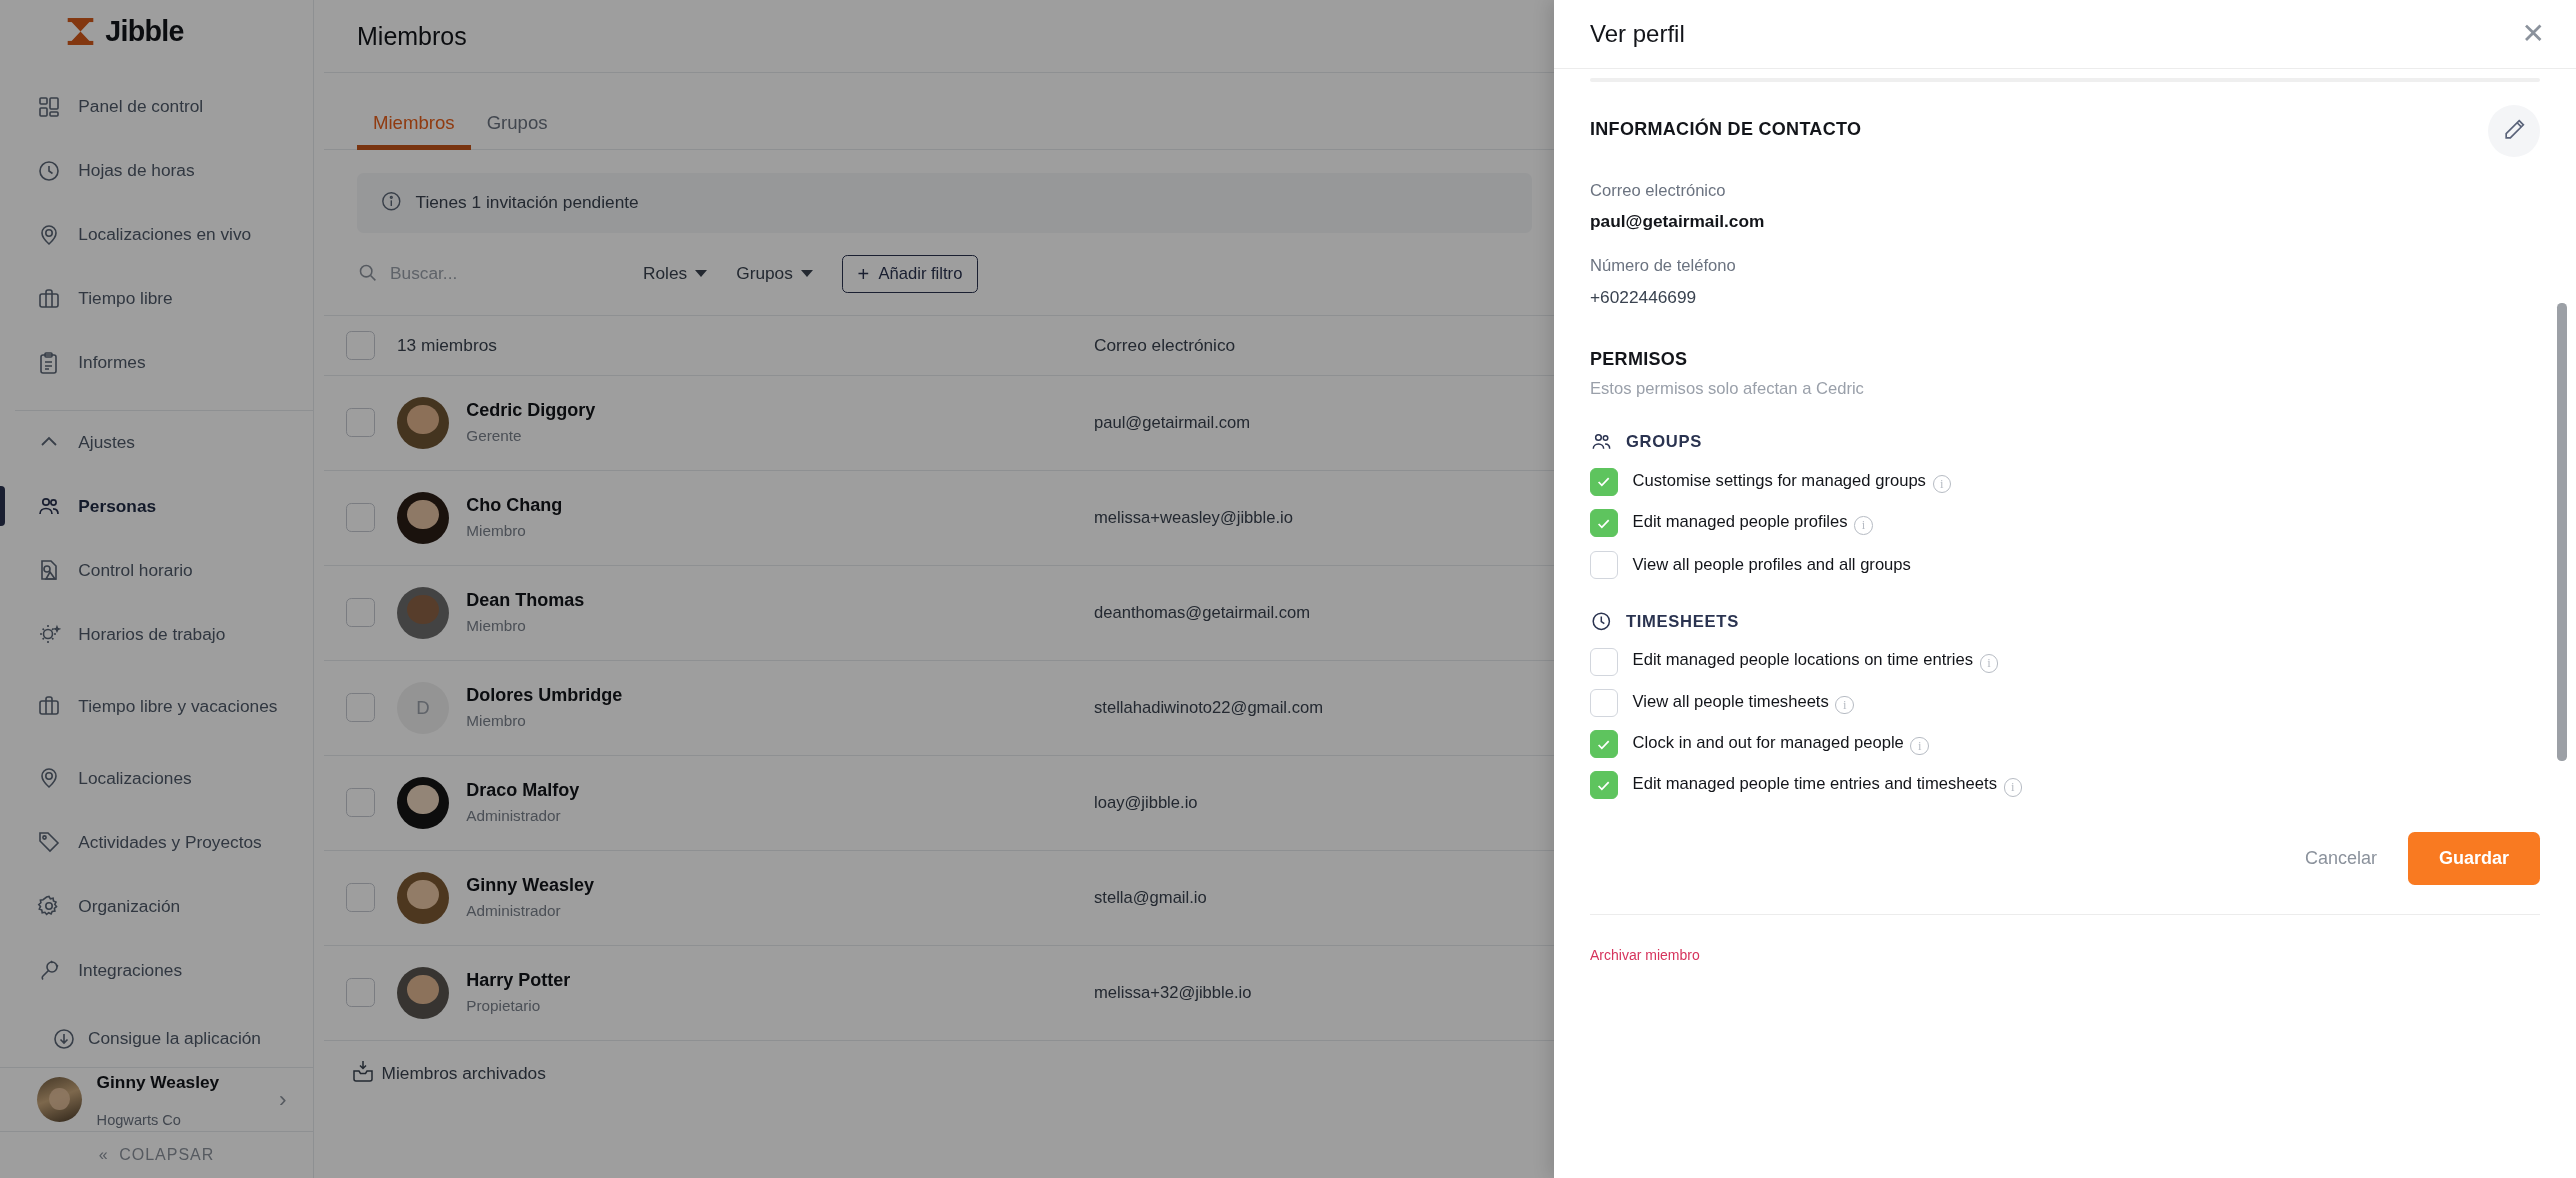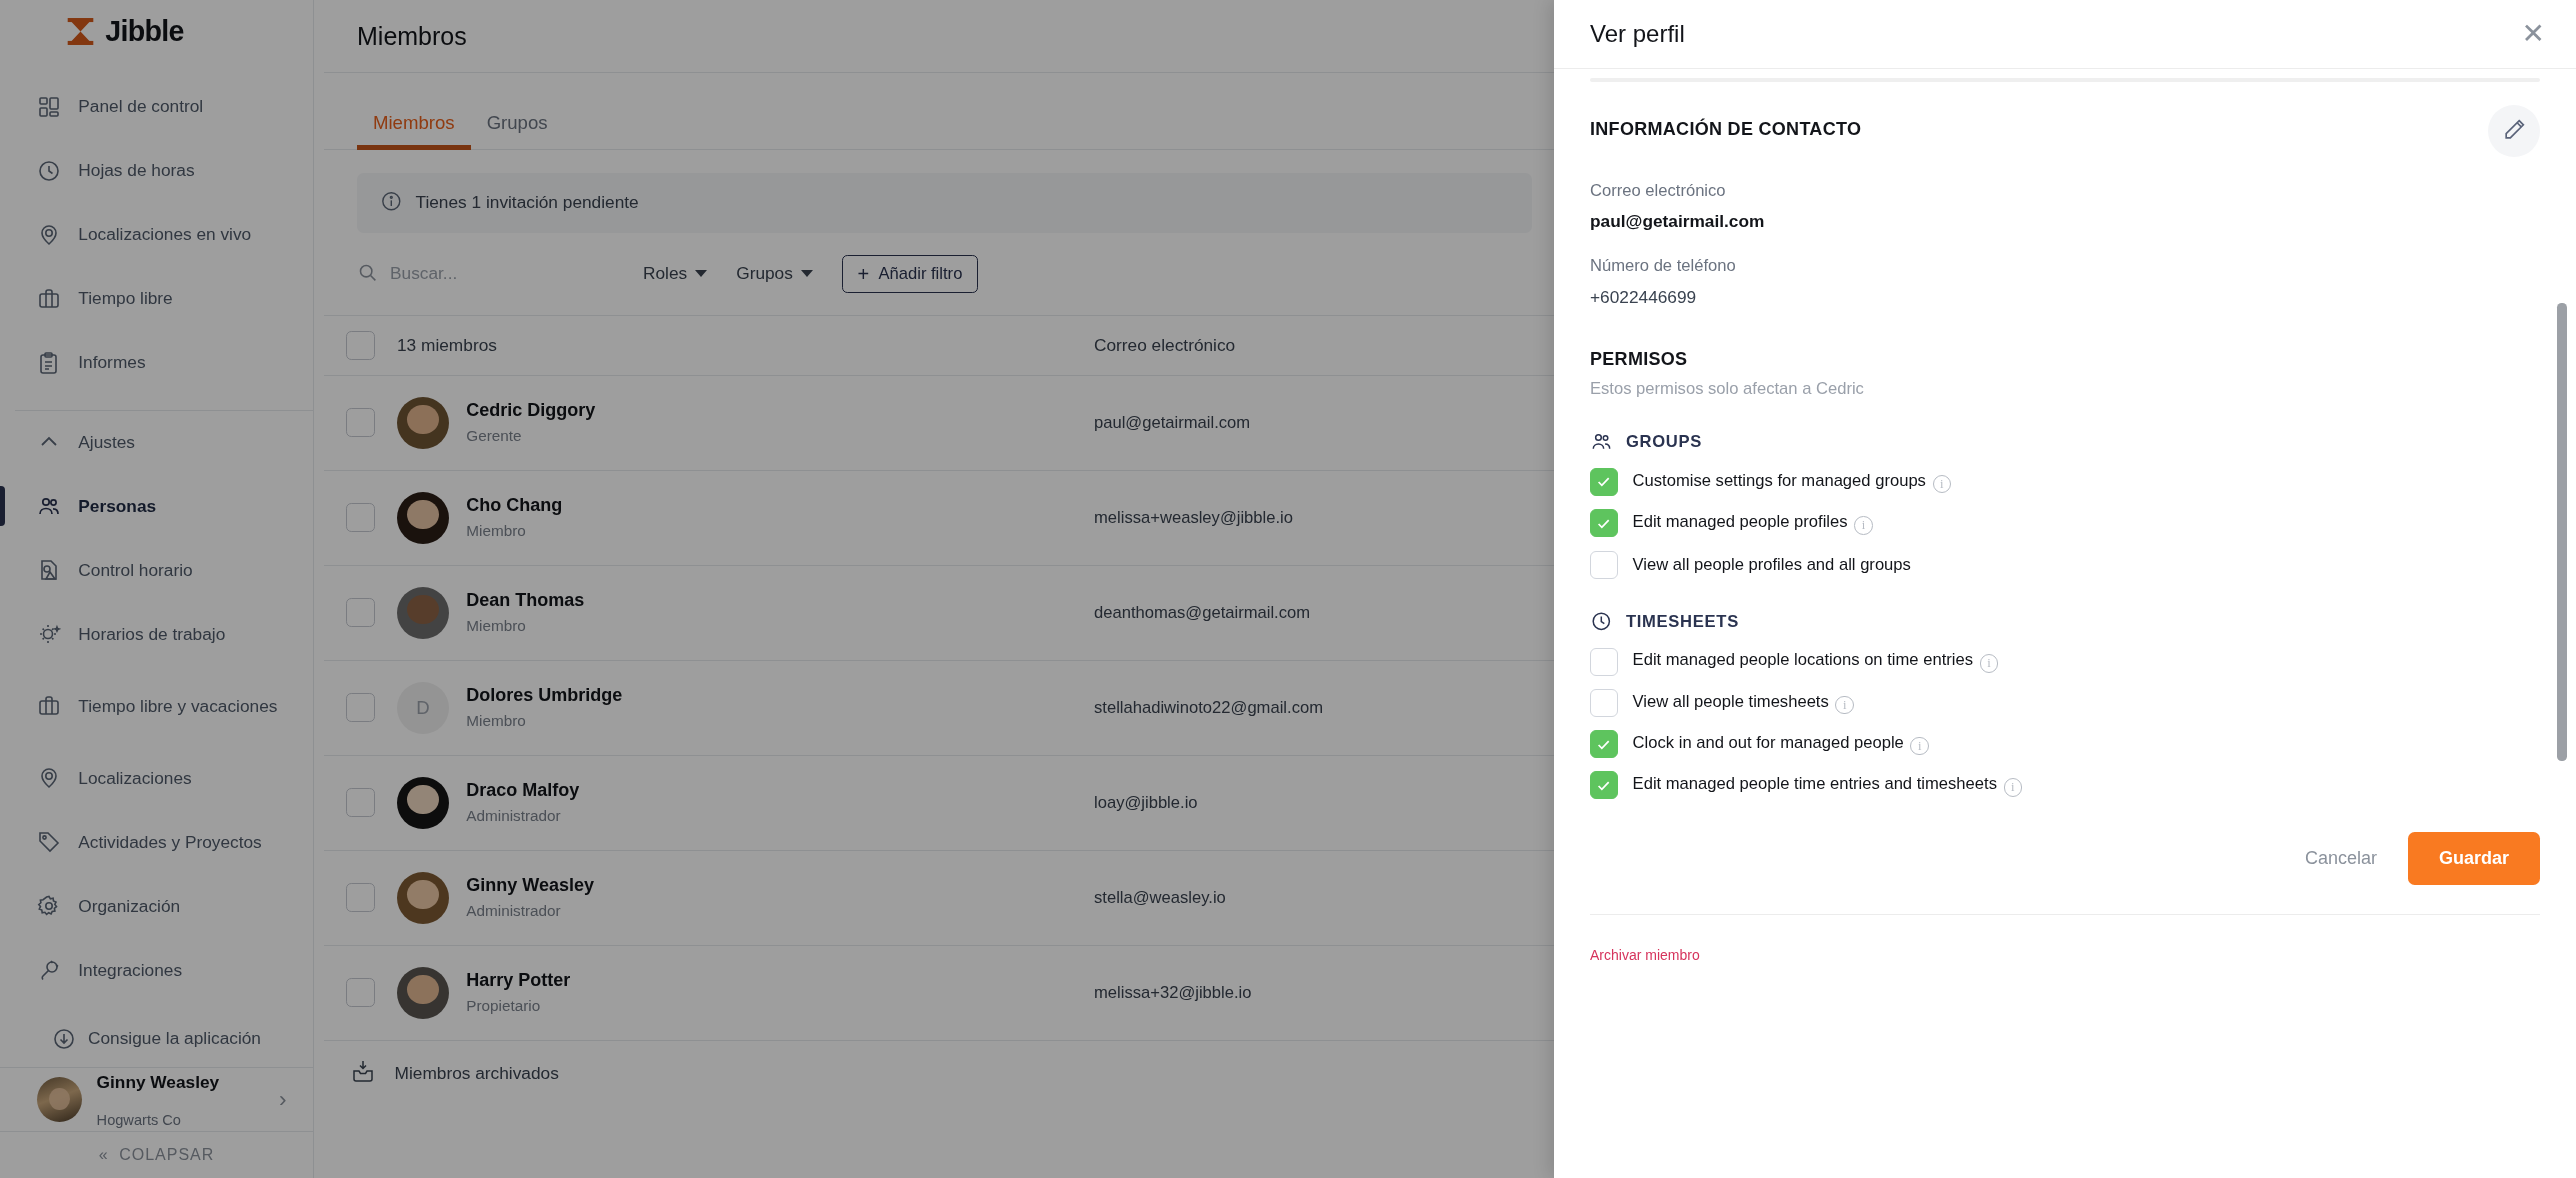--- a/index.html
+++ b/index.html
@@ -195,21 +195,21 @@
   }
   .avatar .face {
     position: absolute; left: 20%; top: 16%;
     width: 60%; height: 56%; border-radius: 50%;
     background: #e4bb98;
   }
   .row-name { font-size: 18px; font-weight: bold; color: #13151a; }
   .row-role { font-size: 15.3px; color: #7a818c; margin-top: 6px; }
   .row-email { font-size: 16.6px; color: #3a4350; }
   .archived {
-    display: flex; align-items: center; gap: 20px;
+    display: flex; align-items: center; gap: 7px;
     padding-left: 26.6px; height: 66px;
     font-size: 17.3px; color: #3a4350;
   }
 
   
   .panel {
     position: absolute; right: 0; top: 0;
     width: 1022px; height: 1178px;
     background: #ffffff;
     z-index: 100;
@@ -617,21 +617,21 @@
             </span>
           <span class="cell-name">
             <span class="avatar" style="background:#7d5a33">
                 <span class="face" style="background:#ecc8a6"></span>
               </span>
             <span>
               <span class="row-name" style="display:block">Ginny Weasley</span>
               <span class="row-role" style="display:block">Administrador</span>
             </span>
           </span>
-          <span class="cell-email row-email">stella@weasley.io</span>
+          <span class="cell-email row-email">stella@gmail.io</span>
         </div>
 
         <div class="trow">
           <span class="cell-check">
               <span class="cbox"></span>
             </span>
           <span class="cell-name">
             <span class="avatar" style="background:#595550">
                 <span class="face" style="background:#e2b894"></span>
               </span>

